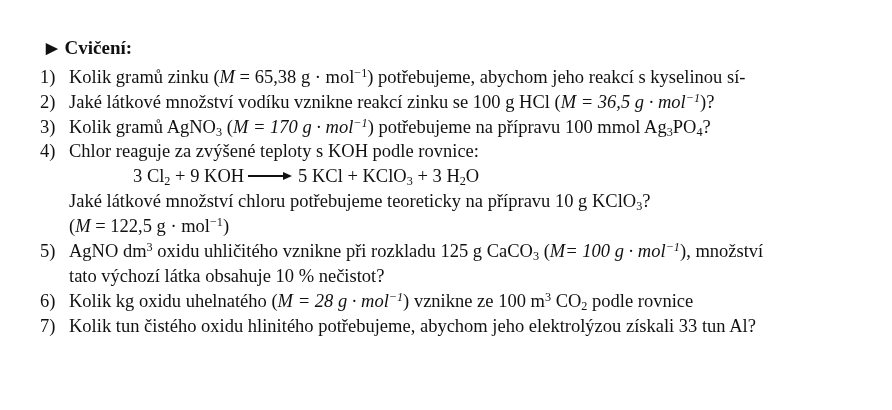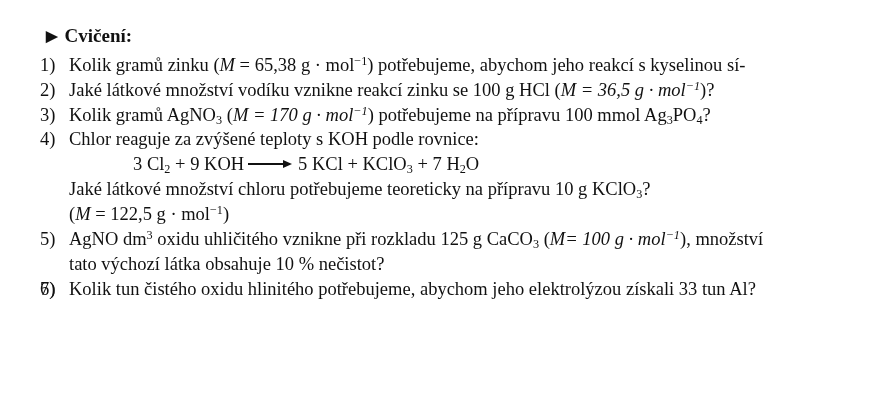--- a/index.html
+++ b/index.html
@@ -12,21 +12,21 @@
     background: #ffffff;
     font-family: "Liberation Serif", serif;
     color: #111111;
     overflow: hidden;
   }
   .page {
     position: relative;
     width: 892px;
     height: 408px;
     box-sizing: border-box;
-    padding: 24px 26px 10px 40px;
+    padding: 36px 26px 10px 40px;
     border-radius: 10px;
   }
   .heading {
     font-weight: bold;
     font-size: 19px;
     line-height: 1.25;
     margin: 0 0 5px 6px;
   }
   .heading .bullet {
     display: inline-block;
@@ -136,21 +136,21 @@
         <span>Kolik gramů AgNO</span><sub>3</sub><span> (</span><span class="it">M</span><span class="it"> = 170 g&nbsp;·&nbsp;mol</span><sup class="it">−1</sup><span>) potřebujeme na přípravu 100 mmol Ag</span><sub>3</sub><span>PO</span><sub>4</sub><span>?</span>
       </div>
     </li>
 
     <li class="item">
       <span class="num">4)</span>
       <div>
         <span>Chlor reaguje za zvýšené teploty s KOH podle rovnice:</span>
       </div>
       <div class="eq-line">
-        <span>3 Cl</span><sub>2</sub><span> + 9 KOH</span><span class="arrow"></span><span>5 KCl + KClO</span><sub>3</sub><span> + 7 H</span><sub>2</sub><span>O</span>
+        <span>3 Cl</span><sub>2</sub><span> + 9 KOH</span><span class="arrow"></span><span>5 KCl + KClO</span><sub>3</sub><span> + 3 H</span><sub>2</sub><span>O</span>
       </div>
       <div>
         <span>Jaké látkové množství chloru potřebujeme teoreticky na přípravu 10 g KClO</span><sub>3</sub><span>?</span>
       </div>
       <div>
         <span>(</span><span class="it">M</span><span> = 122,5 g&nbsp;·&nbsp;mol</span><sup>−1</sup><span>)</span>
       </div>
     </li>
 
     <li class="item">
@@ -158,20 +158,23 @@
       <div>
         <span>AgNO dm</span><sup>3</sup><span> oxidu uhličitého vznikne při rozkladu 125 g CaCO</span><sub>3</sub><span> (</span><span class="it">M</span><span class="it">= 100 g&nbsp;·&nbsp;mol</span><sup class="it">−1</sup><span>), množství</span>
       </div>
       <div>
         <span>tato výchozí látka obsahuje 10 % nečistot?</span>
       </div>
     </li>
 
     <li class="item">
       <span class="num">6)</span>
+      <div class="just">
+        <span>Kolik kg oxidu uhelnatého (</span><span class="it">M</span><span class="it"> = 28 g&nbsp;·&nbsp;mol</span><sup class="it">−1</sup><span>) vznikne ze 100 m</span><sup>3</sup><span> CO</span><sub>2</sub><span> podle rovnice</span>
+      </div>
     </li>
 
     <li class="item">
       <span class="num">7)</span>
       <div>
         <span>Kolik tun čistého oxidu hlinitého potřebujeme, abychom jeho elektrolýzou získali 33 tun Al?</span>
       </div>
     </li>
 
   </ol>

